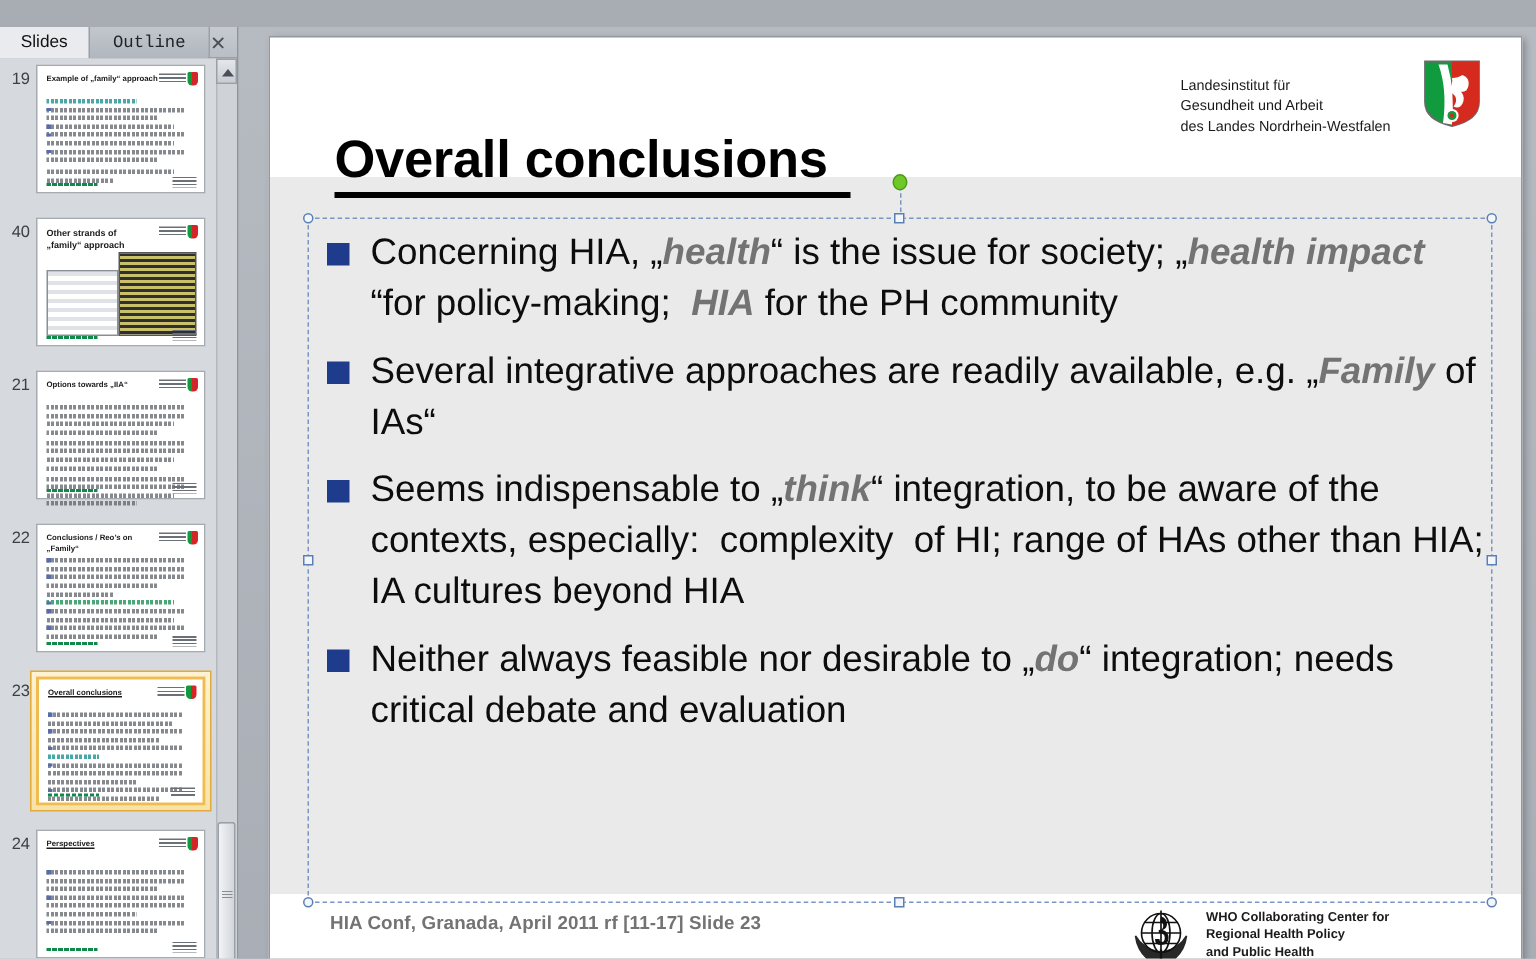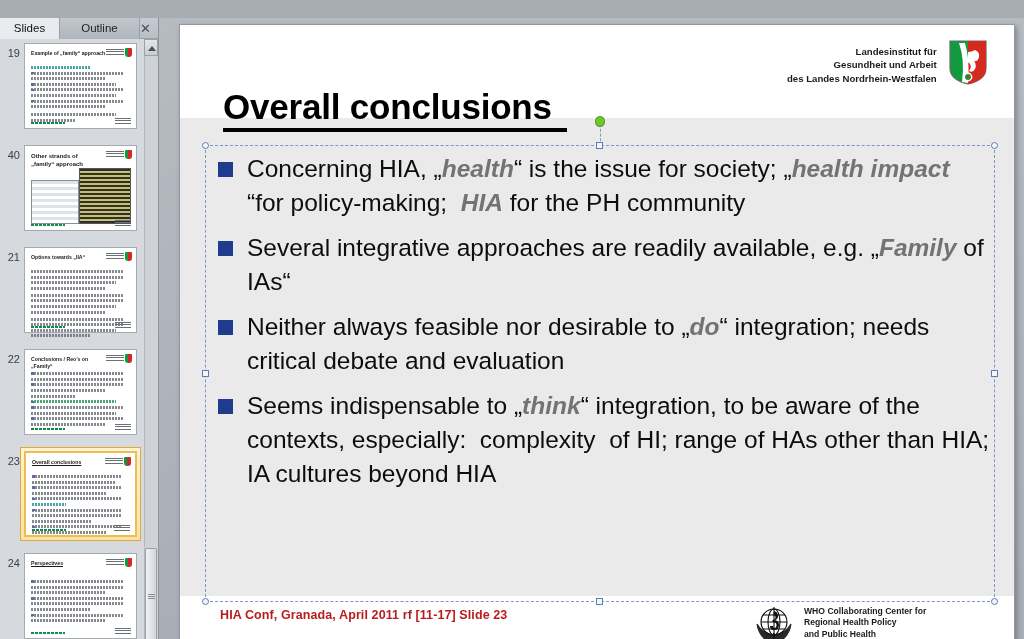--- a/index.html
+++ b/index.html
@@ -15,21 +15,21 @@
   
   #leftpane { position: absolute; left: 0; top: 0; width: 159px; height: 639px;
     background: #d6d9dd; border-right: 1px solid #8e949c; }
   #tabbar { position: relative; height: 21px;
     background: linear-gradient(180deg,#c7cbd1 0%,#b9bec5 100%);
     border-bottom: 1px solid #9aa0a8; }
   .tab { position: absolute; top: 0; height: 21px; line-height: 21px;
     font-size: 11.5px; color: #20242a; text-align: center;
     border-right: 1px solid #9aa0a8; }
   .tab.active { background: #e9ebee; color: #111; }
-  .tab.inactive { background: linear-gradient(180deg,#c2c7cd 0%,#b0b6bd 100%); }
+  .tab.inactive { background: linear-gradient(180deg,#c2c7cd 0%,#b0b6bd 100%); font-family: Liberation Mono, monospace; }
   #tab-slides { left: 0; width: 60px; }
   #tab-outline { left: 60px; width: 80px; }
   #tab-close { position: absolute; right: 5px; top: 3px; width: 15px; height: 15px;
     font-size: 13px; line-height: 15px; text-align: center; color: #4a4f57; }
 
   #thumbscroll { position: absolute; left: 0; top: 21px; width: 144px; height: 618px;
     background: #d6d9dd; overflow: hidden; }
   #thumbup { position: absolute; left: 144px; top: 21px; width: 14px; height: 17px;
     background: linear-gradient(180deg,#e4e6ea,#c9cdd3); border: 1px solid #9aa0a8; }
   #thumbup::after { content:""; position:absolute; left:3px; top:6px;
@@ -84,22 +84,22 @@
   
   #stage { position: absolute; left: 170px; top: 0; right: 0; bottom: 0; }
   #slide { position: absolute; left: 9px; top: 6px; width: 836px; height: 625px;
     background: #fff; border: 1px solid #9298a0;
     box-shadow: 2px 2px 5px rgba(0,0,0,.28); }
 
   #slide-band { position: absolute; left: 0; top: 93px; width: 100%; height: 478px;
     background: #eaeaea; }
 
   #brandblock { position: absolute; right: 27px; top: 14px; width: 200px; height: 46px; }
-  #brandtext { position: absolute; left: 0; top: 6px; font-size: 9.6px; line-height: 13.4px;
-    font-weight: bold; color: #1b1b1b; white-space: pre-line; text-align: right; }
+  #brandtext { position: absolute; left: 0; top: 12px; font-size: 9.6px; line-height: 13.4px;
+    font-weight: normal; color: #1b1b1b; white-space: pre-line; }
   #nrw-shield { position: absolute; right: 0; top: 1px; width: 38px; height: 45px; }
 
   #title { position: absolute; left: 43px; top: 62px; font-size: 35px; font-weight: bold;
     color: #000; letter-spacing: -.2px; }
   #title-rule { position: absolute; left: 43px; top: 103px; width: 344px; height: 4px;
     background: #000; }
 
   
   #bodysel { position: absolute; left: 25px; top: 120px; width: 790px; height: 457px;
     border: 1px dashed #7b96c4; }
@@ -116,21 +116,21 @@
   .bullet { display: flex; align-items: flex-start; margin-bottom: 11px; }
   .bsq { flex: 0 0 auto; width: 15px; height: 15px; background: #1f3c8c;
     margin-top: 10px; margin-right: 14px; }
   .btext { flex: 1 1 auto; font-size: 24.5px; line-height: 34px; color: #0d0d0d;
     font-weight: 400; }
   .tl { color: #737373; }
   .tl.i { font-style: italic; font-weight: bold; }
   .tl.b { font-weight: bold; }
 
   #footnote { position: absolute; left: 40px; top: 583px; font-size: 12.5px;
-    font-weight: bold; color: #b91c1c; letter-spacing: .1px; }
+    font-weight: bold; color: #737373; letter-spacing: .1px; }
   #whoblock { position: absolute; left: 572px; top: 578px; width: 230px; height: 44px; }
   #who-emblem { position: absolute; left: 0; top: 0; width: 44px; height: 44px; }
   #whotext { position: absolute; left: 52px; top: 3px; font-size: 8.6px; line-height: 11.4px;
     font-weight: bold; color: #1b1b1b; white-space: pre-line; }
 </style>
 </head>
 <body>
 
 <div id="app">
 
@@ -338,26 +338,26 @@
           </div>
 
 
           <div class="bullet">
             <div class="bsq"></div>
             <div class="btext">Several integrative approaches are readily available, e.g. „<span class="tl i">Family</span> of IAs“</div>
           </div>
 
           <div class="bullet">
             <div class="bsq"></div>
-            <div class="btext">Neither always feasible nor desirable to „<span class="tl i">do</span>“ integration; needs critical debate and evaluation</div>
+            <div class="btext">Seems indispensable to „<span class="tl i">think</span>“ integration, to be aware of the contexts, especially:&nbsp; complexity&nbsp; of HI; range of HAs other than HIA; IA cultures beyond HIA</div>
           </div>
 
           <div class="bullet">
             <div class="bsq"></div>
-            <div class="btext">Seems indispensable to „<span class="tl i">think</span>“ integration, to be aware of the contexts, especially:&nbsp; complexity&nbsp; of HI; range of HAs other than HIA; IA cultures beyond HIA</div>
+            <div class="btext">Neither always feasible nor desirable to „<span class="tl i">do</span>“ integration; needs critical debate and evaluation</div>
           </div>
 
         </div>
       </div>
 
       <div id="footnote">HIA Conf, Granada,  April 2011 rf [11-17]  Slide 23</div>
 
       <div id="whoblock">
         <svg id="who-emblem" viewBox="0 0 44 44">
           <g fill="none" stroke="#111" stroke-width="1.1">

